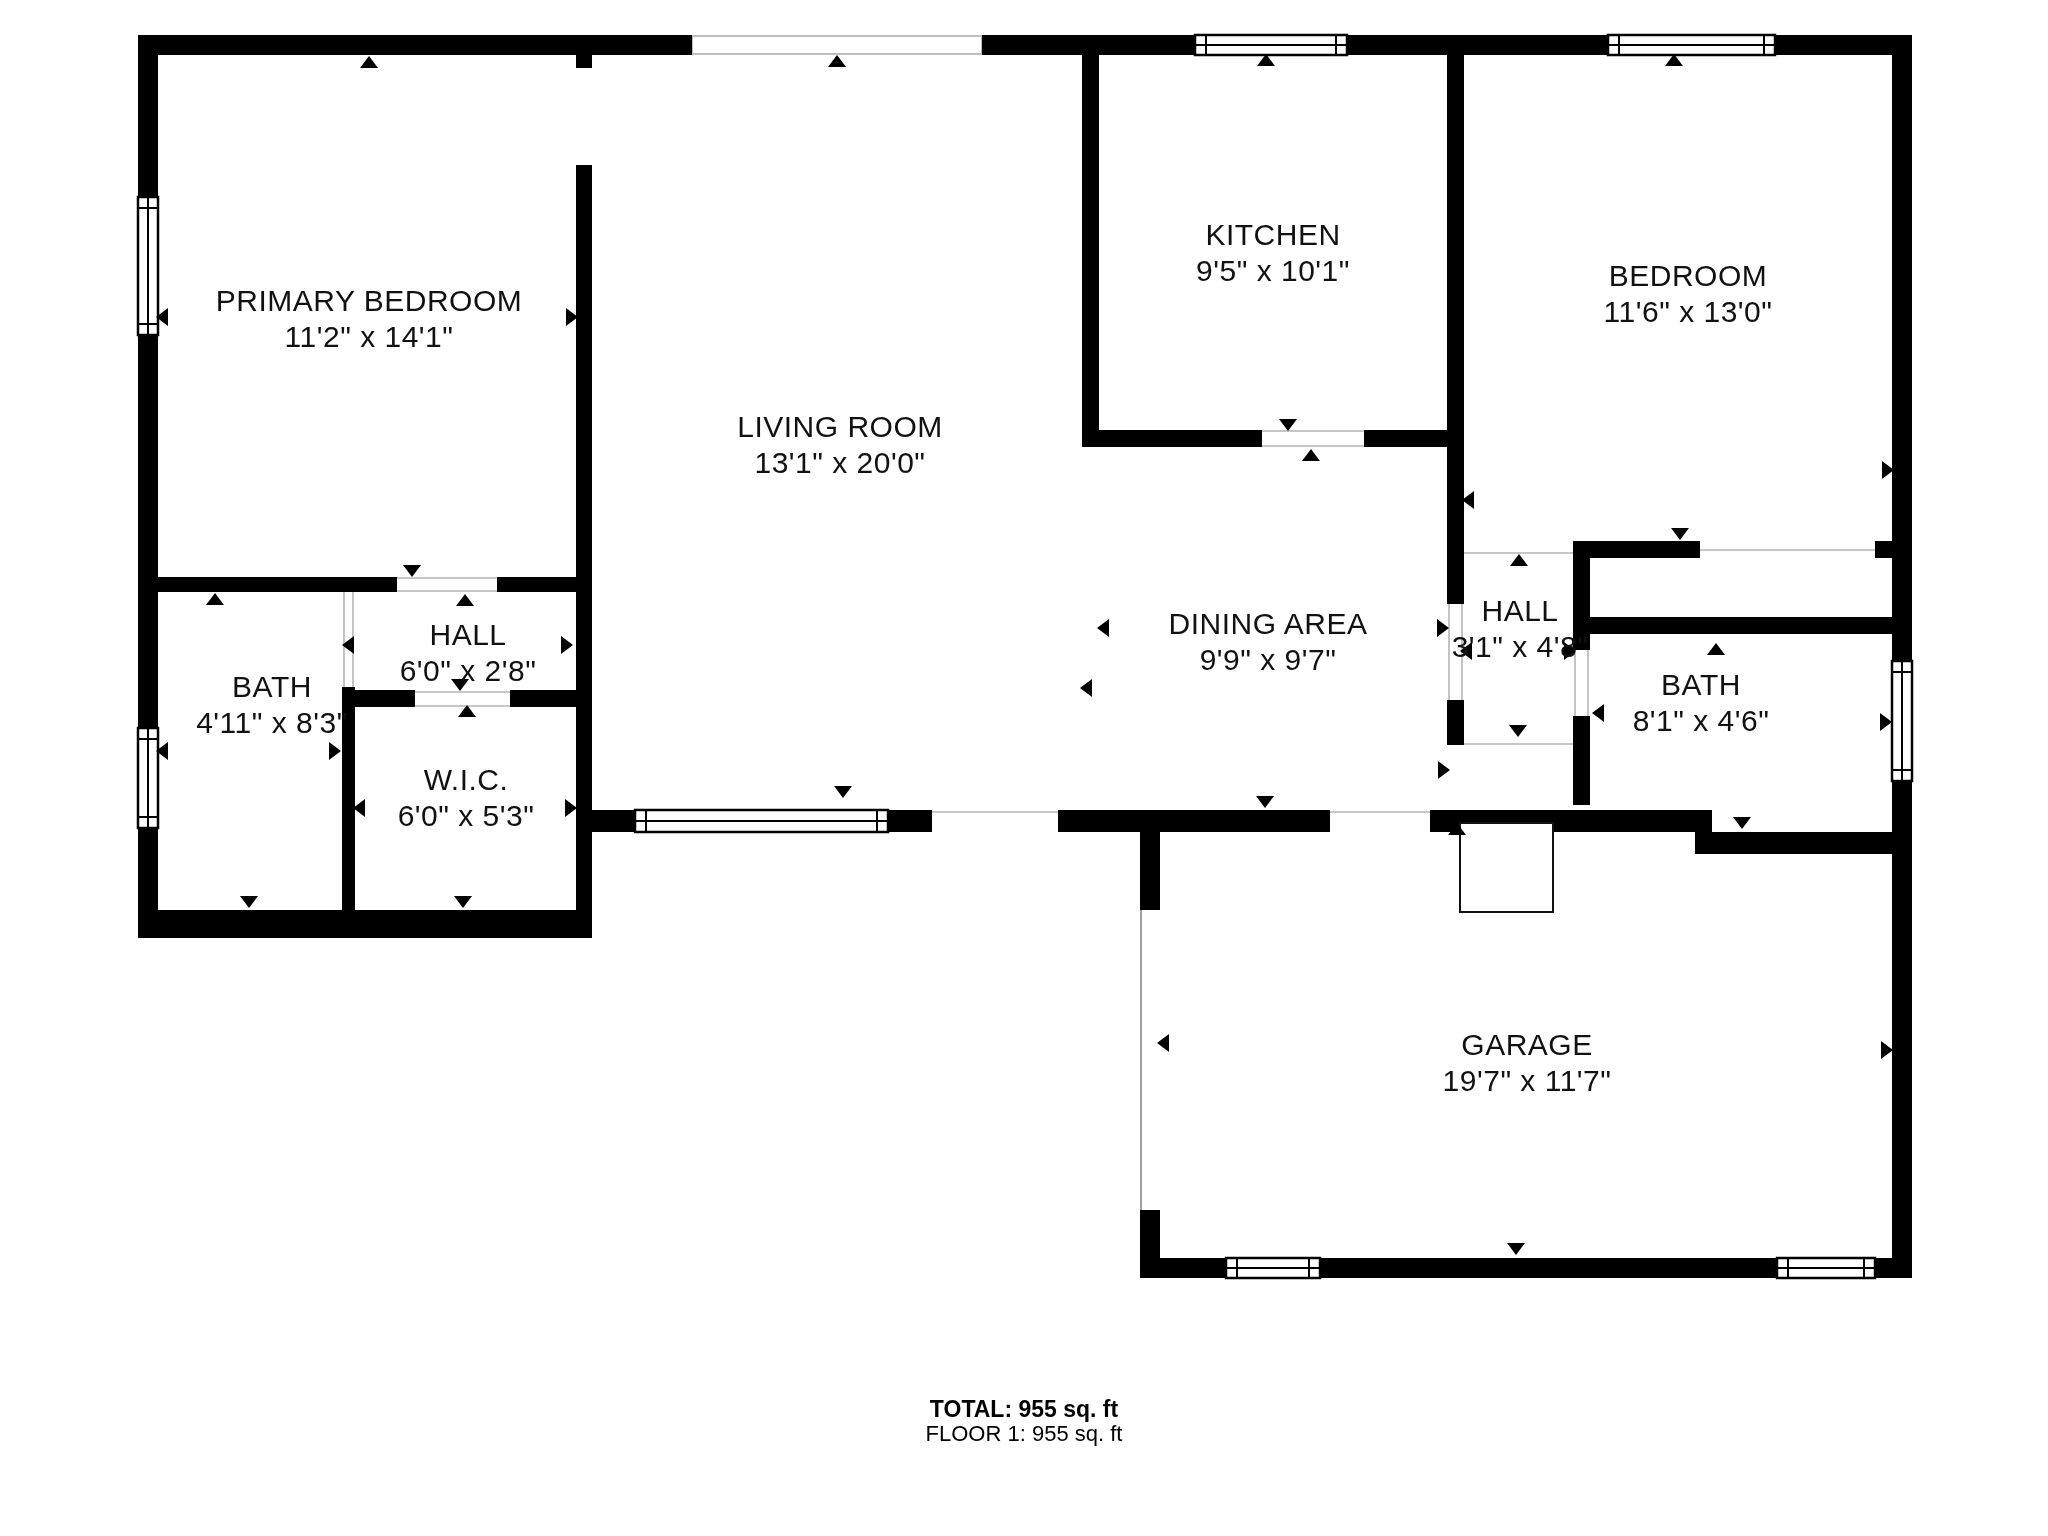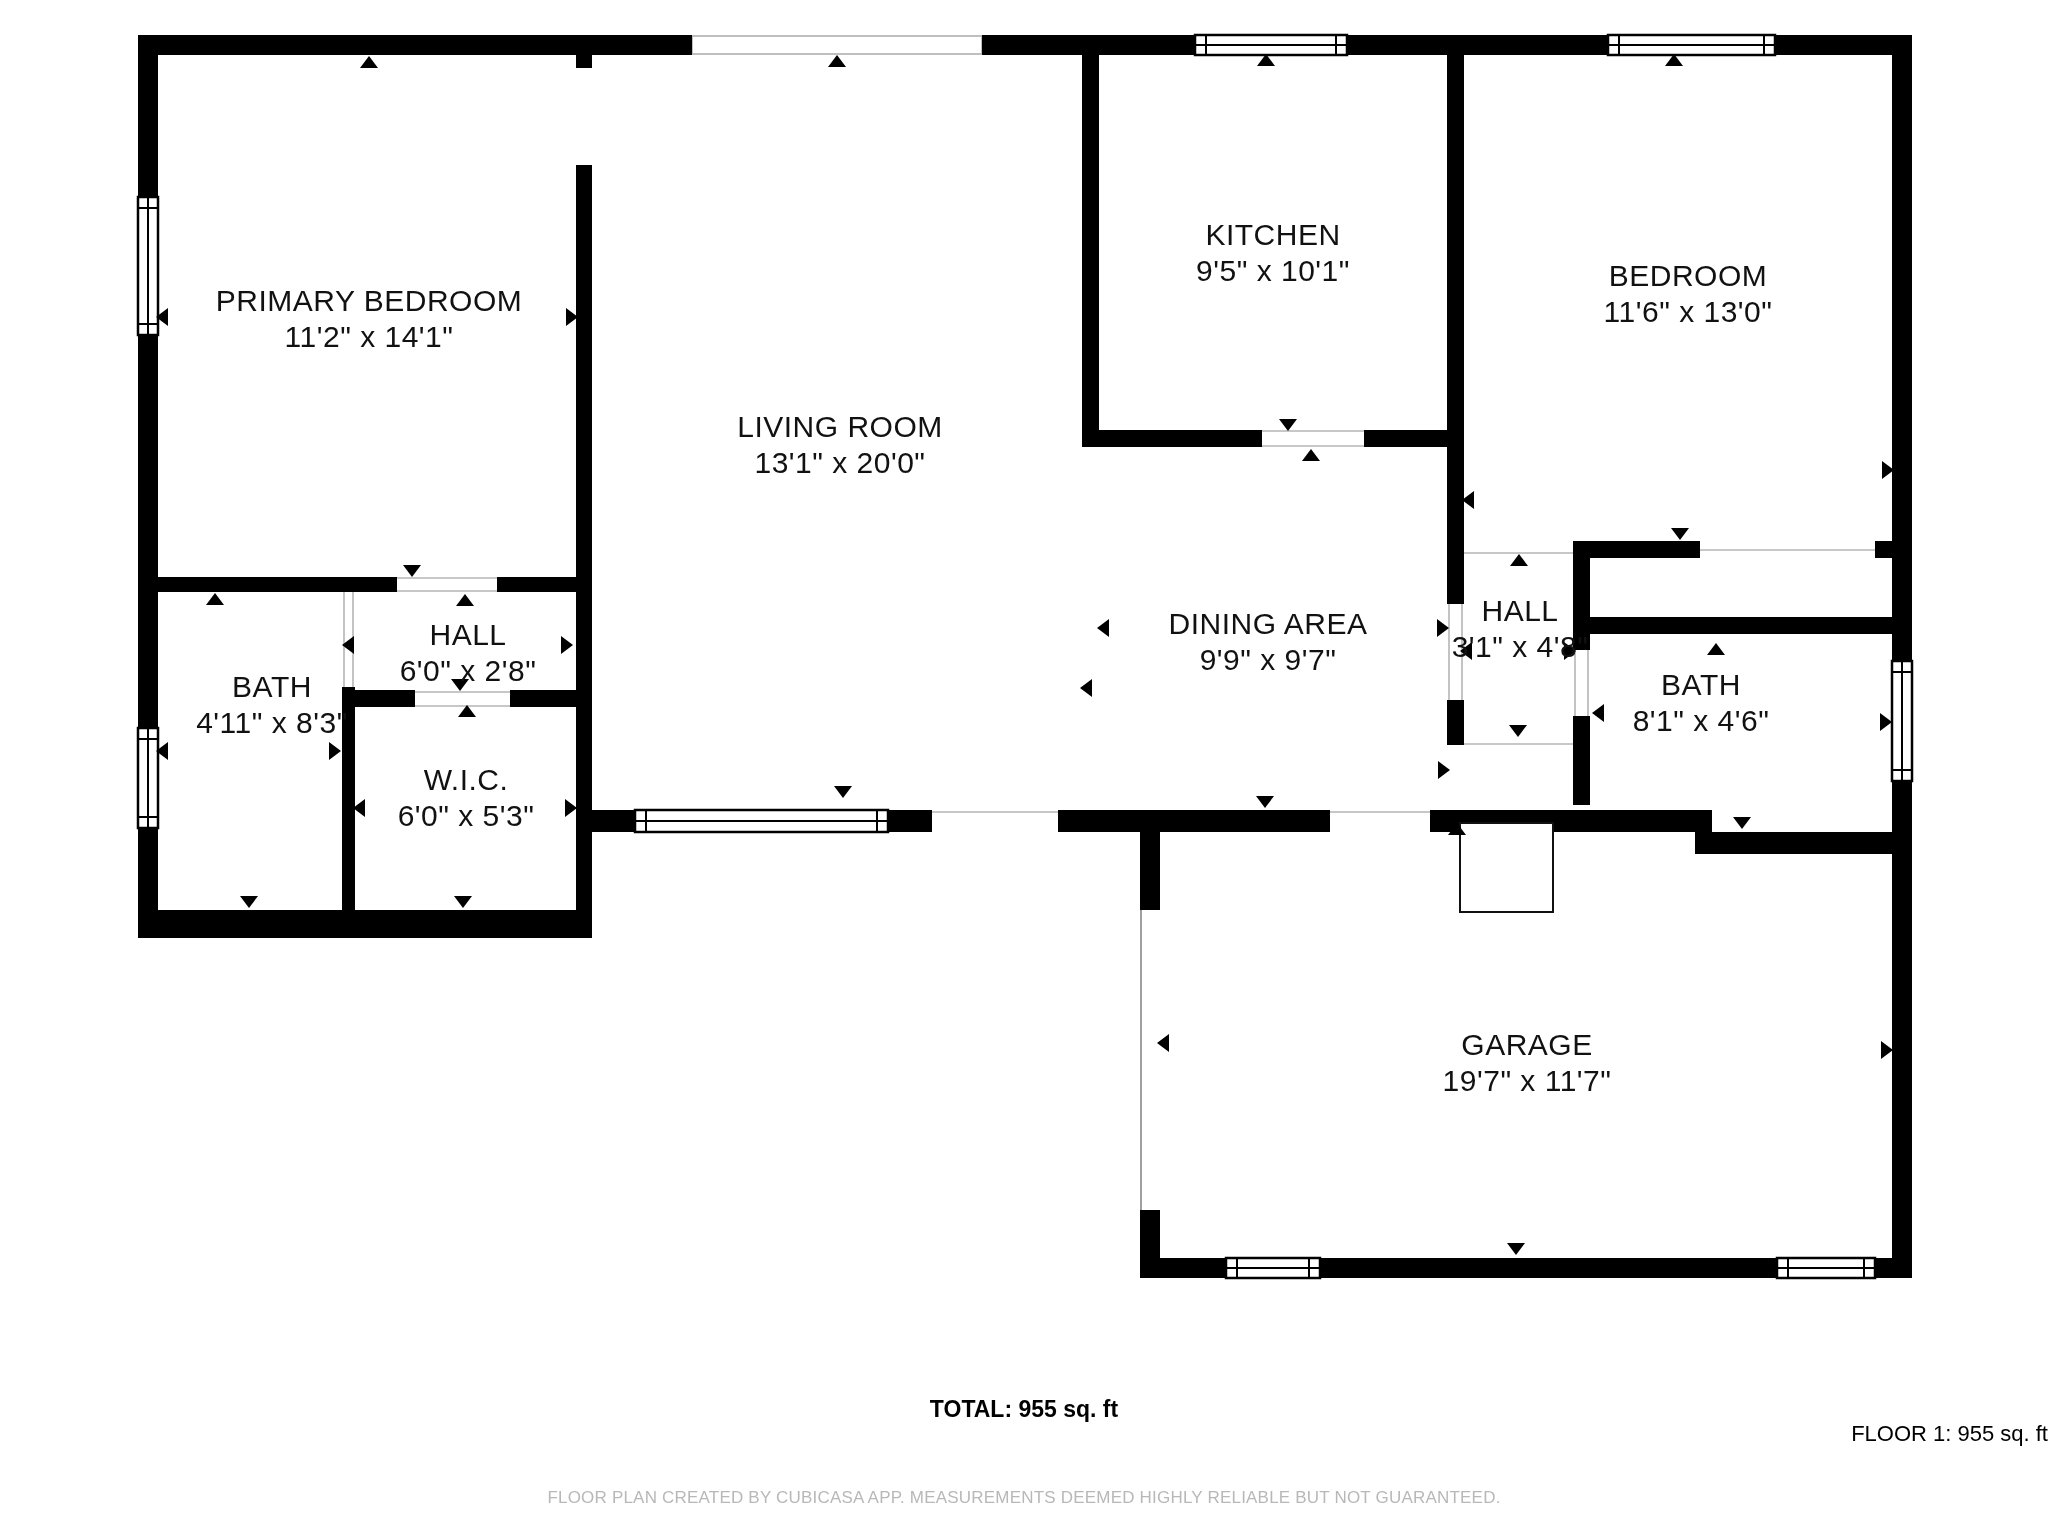--- a/index.html
+++ b/index.html
@@ -8,21 +8,21 @@
     width:2048px;height:1536px;
     background:#ffffff;
     font-family:"Liberation Sans", sans-serif;
     overflow:hidden;
   }
   svg{position:absolute;left:0;top:0;}
   .room-name{font-size:30px;fill:#111;letter-spacing:0.5px;}
   .room-dims{font-size:30px;fill:#111;letter-spacing:0.5px;}
   .footer-line{position:absolute;left:0;width:100%;text-align:center;color:#000;}
   .footer-total{top:1396px;font-size:23px;font-weight:bold;}
-  .footer-floor{top:1421px;font-size:22px;text-align:right;}
+  .footer-floor{top:1421px;font-size:22px;}
   .footer-excluded{top:1444px;font-size:22px;}
   .footer-disclaimer{top:1488px;font-size:17px;color:#b8b8b8;letter-spacing:0.2px;}
 </style>
 </head>
 <body>
 
 <div class="page">
   <svg id="plan" width="2048" height="1536" viewBox="0 0 2048 1536">
     <g id="g-openings">
         <rect x="692" y="36" width="290" height="18" fill="#fff" stroke="#aaa" stroke-width="1.5"></rect>
@@ -180,14 +180,13 @@
         <text x="1520" y="657" text-anchor="middle" class="room-dims">3'1" x 4'8"</text>
         <text x="1701" y="695" text-anchor="middle" class="room-name">BATH</text>
         <text x="1701" y="731" text-anchor="middle" class="room-dims">8'1" x 4'6"</text>
         <text x="1527" y="1055" text-anchor="middle" class="room-name">GARAGE</text>
         <text x="1527" y="1091" text-anchor="middle" class="room-dims">19'7" x 11'7"</text>
       </g>
   </svg>
 
   <div class="footer-line footer-total">TOTAL: 955 sq. ft</div>
   <div class="footer-line footer-floor">FLOOR 1: 955 sq. ft</div>
-  <div class="footer-line footer-disclaimer">FLOOR PLAN CREATED BY CUBICASA APP. MEASUREMENTS DEEMED HIGHLY RELIABLE BUT NOT GUARANTEED.</div>
 </div>
 
 </body></html>

